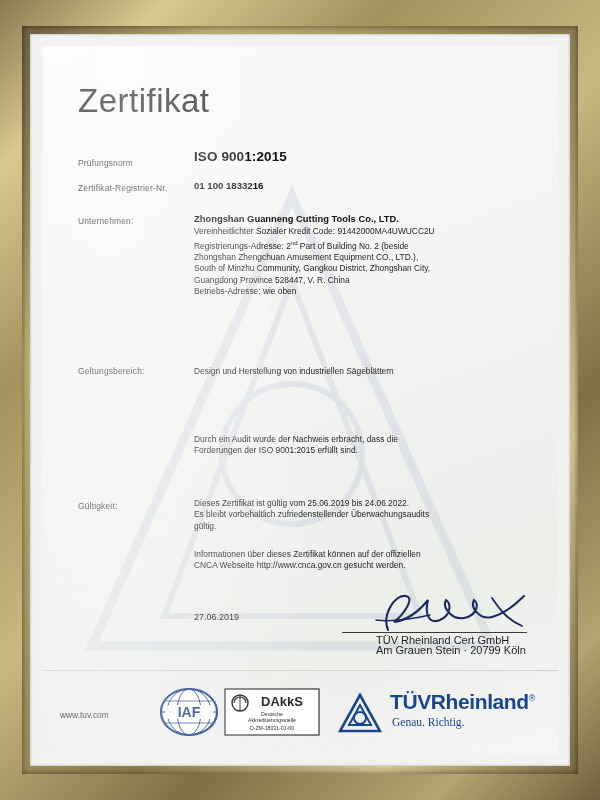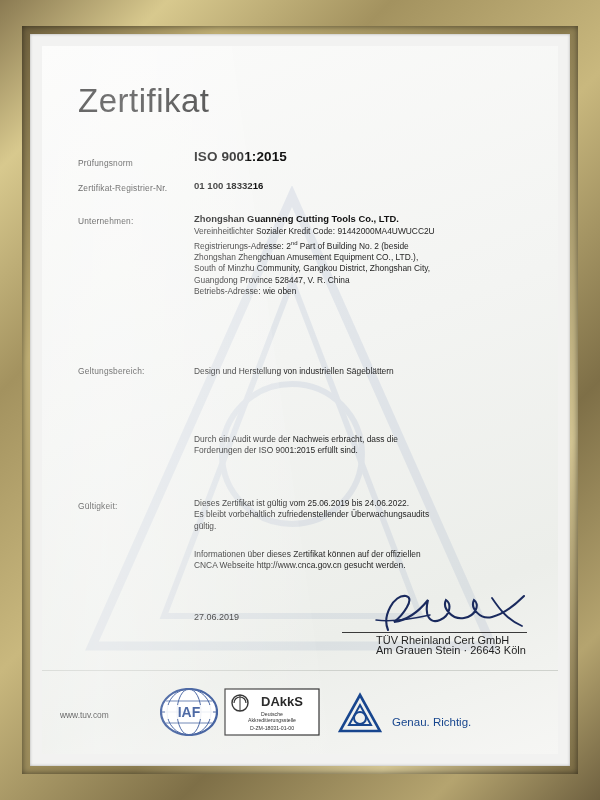--- a/index.html
+++ b/index.html
@@ -180,20 +180,21 @@
   #tuv-reg {
     font-size: 9px;
     vertical-align: super;
     font-weight: normal;
   }
   #tuv-slogan {
     position: absolute;
     left: 350px; top: 46px;
     font-size: 11.5px;
     color: #18468e;
+    font-family: Liberation Serif, serif;
   }
 </style>
 </head>
 <body>
 
 <div id="frame-outer">
   <div id="frame-bevel"></div>
   <div id="mat"></div>
 
   <div id="paper">
@@ -249,21 +250,21 @@
 
       <svg id="sig-svg" width="170" height="52" viewBox="0 0 170 52">
         <path d="M16,44 C10,30 22,8 34,10 C44,12 30,30 22,36 C36,34 48,24 56,14 C52,30 58,38 68,34 C78,30 80,18 74,14 C70,22 80,34 92,32 C104,30 108,18 102,14 C98,22 108,34 120,31 C132,28 144,18 152,10" fill="none" stroke="#1a2a5e" stroke-width="2.1" stroke-linecap="round"></path>
         <path d="M4,34 C20,36 40,33 58,29" fill="none" stroke="#1a2a5e" stroke-width="1.5" stroke-linecap="round"></path>
         <path d="M120,12 C128,24 136,34 150,40" fill="none" stroke="#1a2a5e" stroke-width="1.8" stroke-linecap="round"></path>
       </svg>
 
       <div id="sig-rule"></div>
       <div id="sig-org">
         <div>TÜV Rheinland Cert GmbH</div>
-        <div>Am Grauen Stein · 26643 Köln</div>
+        <div>Am Grauen Stein · 20799 Köln</div>
       </div>
 
       <div id="footer-rule"></div>
       <div id="footer">
 
         <div id="tuv-url">www.tuv.com</div>
 
         <svg id="iaf-logo" width="58" height="48" viewBox="0 0 58 48">
           <ellipse cx="29" cy="24" rx="28" ry="23" fill="#ffffff" stroke="#1b3f8b" stroke-width="2.2"></ellipse>
           <ellipse cx="29" cy="24" rx="22" ry="23" fill="none" stroke="#1b3f8b" stroke-width="1"></ellipse>
@@ -285,18 +286,19 @@
           <text x="48" y="34" text-anchor="middle" font-family="Liberation Sans, sans-serif" font-size="5.2" fill="#111">Akkreditierungsstelle</text>
           <text x="48" y="42" text-anchor="middle" font-family="Liberation Sans, sans-serif" font-size="5.2" fill="#111">D-ZM-18031-01-00</text>
         </svg>
 
         <svg id="tuv-logo" width="44" height="42" viewBox="0 0 44 42">
           <polygon points="22,3 42,39 2,39" fill="none" stroke="#18468e" stroke-width="2.6"></polygon>
           <polygon points="22,13 33,33 11,33" fill="none" stroke="#18468e" stroke-width="2"></polygon>
           <circle cx="22" cy="26" r="6" fill="none" stroke="#18468e" stroke-width="2"></circle>
         </svg>
 
+        <div id="tuv-word"><span>TÜVRheinland</span><span id="tuv-reg">®</span></div>
         <div id="tuv-slogan">Genau. Richtig.</div>
       </div>
 
     </div>
   </div>
 </div>
 
 </body></html>

